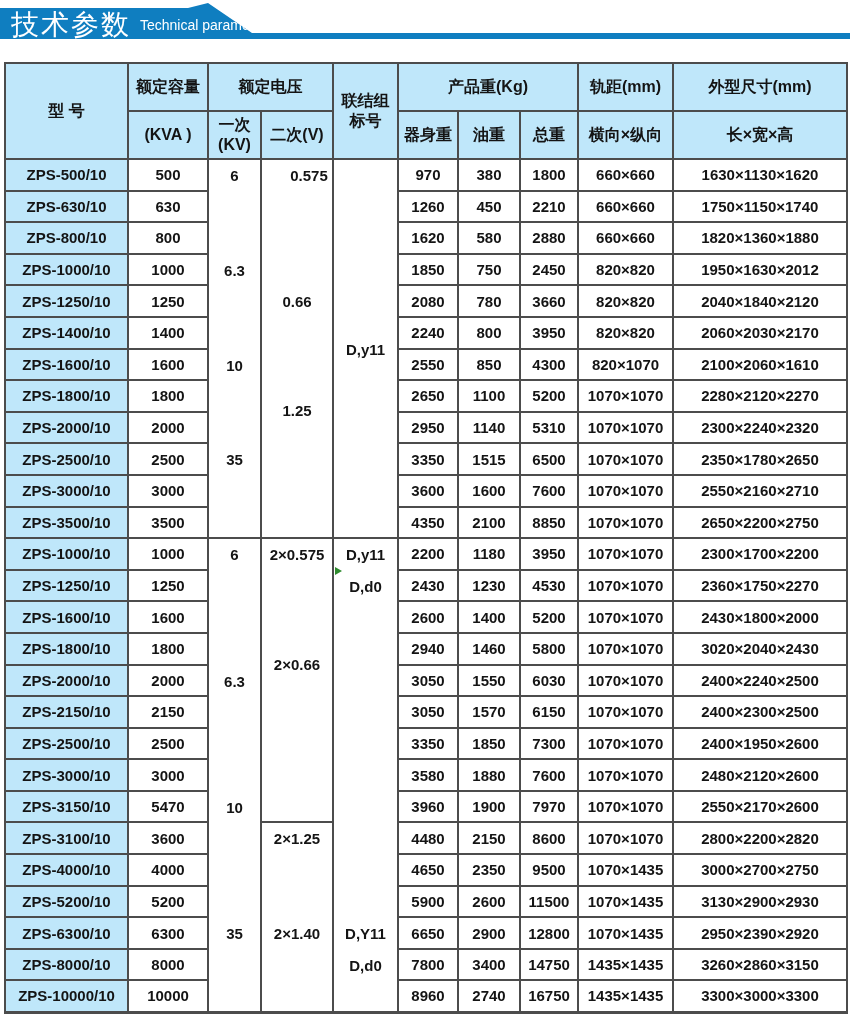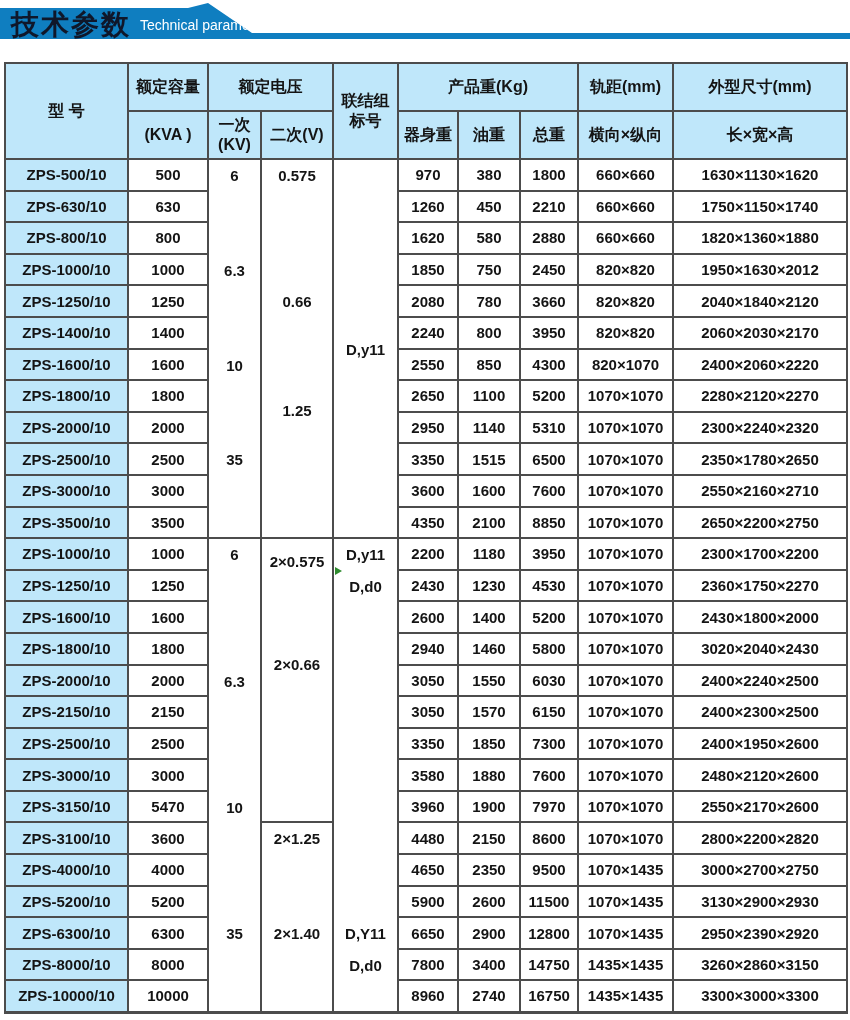--- a/index.html
+++ b/index.html
@@ -18,21 +18,21 @@
     color:var(--c-text);
   }
   
   .banner{
     position:absolute;left:0;top:2px;width:850px;height:40px;
     background:var(--c-banner);
     clip-path:polygon(0 6px,188px 6px,208px 1px,252px 31px,850px 31px,850px 37px,0 37px);
   }
   .banner .cn{
     position:absolute;left:11px;top:4px;
-    font-size:28px;font-weight:700;color:#0f172a;letter-spacing:2px;
+    font-size:28px;font-weight:400;color:#ffffff;letter-spacing:2px;
   }
   .banner .en{
     position:absolute;left:140px;top:15px;
     font-size:14px;font-weight:400;color:#ffffff;
   }
   
   table.spec{
     position:absolute;left:4px;top:62px;width:842px;
     border-collapse:collapse;table-layout:fixed;
     border:2px solid var(--c-border);
@@ -120,21 +120,21 @@
         <td class="merged" rowspan="12">
           <div class="mwrap">
             <div class="mval" style="top: 0px;">6</div>
             <div class="mval" style="top: 94.8px;">6.3</div>
             <div class="mval" style="top: 189.6px;">10</div>
             <div class="mval" style="top: 284.4px;">35</div>
           </div>
         </td>
         <td class="merged" rowspan="12">
           <div class="mwrap">
-            <div class="mval" style="top: 0px;">0.575</div>
+            <div class="mval" style="top: 0px; margin-left: 12px;">0.575</div>
             <div class="mval" style="top: 126.4px;">0.66</div>
             <div class="mval" style="top: 235px;">1.25</div>
           </div>
         </td>
         <td class="merged" rowspan="12">
           <div class="mwrap">
             <div class="mval" style="top: 173.8px;">D,y11</div>
           </div>
         </td>
         <td>970</td>
@@ -188,21 +188,21 @@
         <td>820×820</td>
         <td>2060×2030×2170</td>
       </tr>
       <tr>
         <td class="model">ZPS-1600/10</td>
         <td>1600</td>
         <td>2550</td>
         <td>850</td>
         <td>4300</td>
         <td>820×1070</td>
-        <td>2400×2060×2220</td>
+        <td>2100×2060×1610</td>
       </tr>
       <tr>
         <td class="model">ZPS-1800/10</td>
         <td>1800</td>
         <td>2650</td>
         <td>1100</td>
         <td>5200</td>
         <td>1070×1070</td>
         <td>2280×2120×2270</td>
       </tr>
@@ -248,21 +248,21 @@
         <td class="merged" rowspan="15">
           <div class="mwrap">
             <div class="mval" style="top: 0px;">6</div>
             <div class="mval" style="top: 126.4px;">6.3</div>
             <div class="mval" style="top: 252.8px;">10</div>
             <div class="mval" style="top: 379.2px;">35</div>
           </div>
         </td>
         <td class="merged" rowspan="9">
           <div class="mwrap">
-            <div class="mval" style="top: 7px;">2×0.575</div>
+            <div class="mval" style="top: 0px;">2×0.575</div>
             <div class="mval" style="top: 110px;">2×0.66</div>
           </div>
         </td>
         <td class="merged" rowspan="15">
           <div class="mwrap">
             <div class="mval" style="top: 0px;">D,y11</div>
             <div class="mval" style="top: 31.6px;">D,d0</div>
             <div class="mval" style="top: 379.2px;">D,Y11</div>
             <div class="mval" style="top: 410.8px;">D,d0</div>
             <div class="marker" style="top: 27.6px;"></div>

